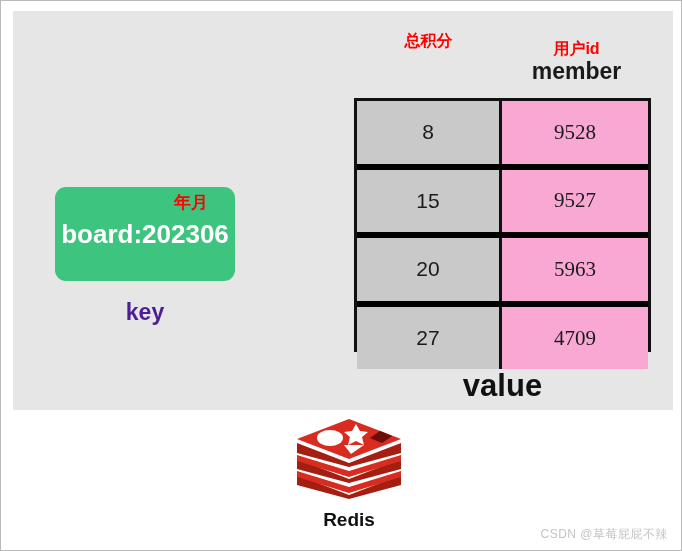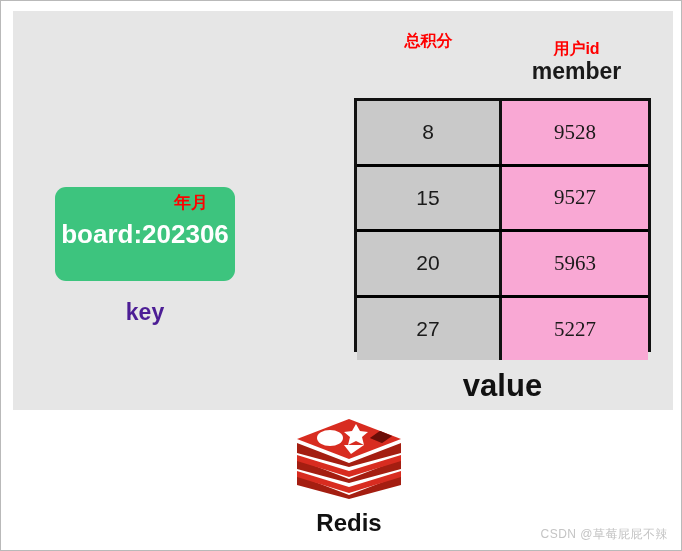--- a/index.html
+++ b/index.html
@@ -119,21 +119,21 @@
     border: 3px solid #111111;
     box-sizing: border-box;
     border-collapse: collapse;
   }
   .trow {
     position: relative;
     height: 62.6px;
     display: flex;
   }
   .trow + .trow {
-    border-top: 3px solid #000000;
+    border-top: 6px solid #000000;
   }
   .cell {
     display: flex;
     align-items: center;
     justify-content: center;
     font-size: 21px;
     color: #1a1a1a;
     box-sizing: border-box;
   }
   .cell.score {
@@ -164,21 +164,21 @@
     top: 414px;
     width: 110px;
     height: 84px;
   }
   .redis-label {
     position: absolute;
     left: 273px;
     top: 508px;
     width: 150px;
     text-align: center;
-    font-size: 24px;
+    font-size: 19px;
     font-weight: bold;
     color: #111111;
   }
 
   
   .watermark {
     position: absolute;
     right: 13px;
     bottom: 7px;
     font-size: 12px;
@@ -217,21 +217,21 @@
       <div class="trow">
         <div class="cell score">15</div>
         <div class="cell member">9527</div>
       </div>
       <div class="trow">
         <div class="cell score">20</div>
         <div class="cell member">5963</div>
       </div>
       <div class="trow">
         <div class="cell score">27</div>
-        <div class="cell member">5227</div>
+        <div class="cell member">4709</div>
       </div>
     </div>
 
     <div class="value-label">value</div>
   </div>
 
   <div class="redis-logo">
     <svg viewBox="0 0 110 84" width="110" height="84" xmlns="http://www.w3.org/2000/svg">
 
       <path d="M3 60 L55 80 L107 60 L107 70 L55 84 L3 70 Z" fill="#a41e11"></path>

